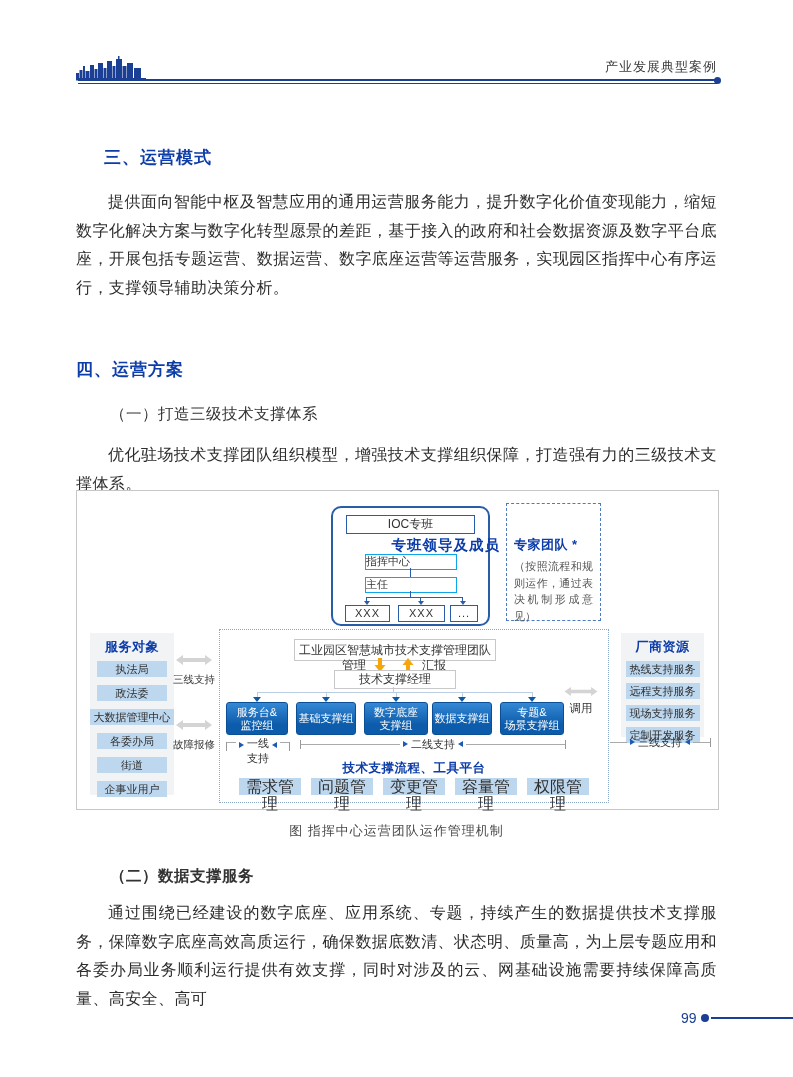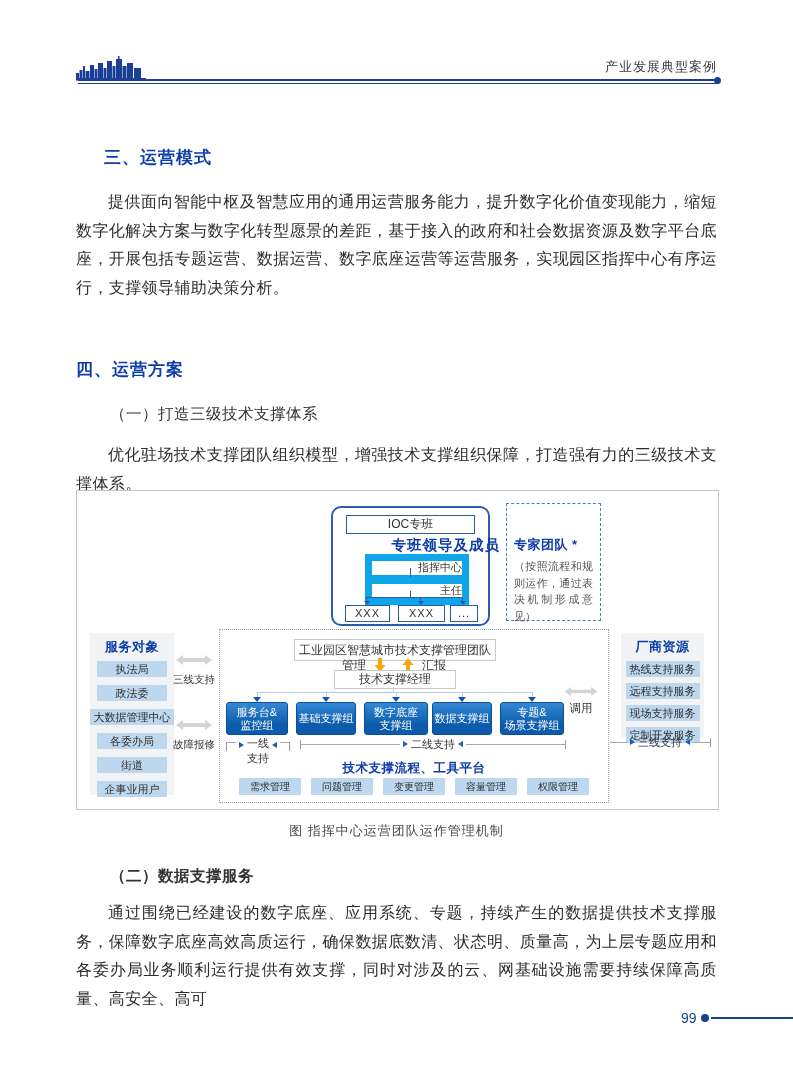--- a/index.html
+++ b/index.html
@@ -28,22 +28,22 @@
   
   .diagram{position:absolute;left:76px;top:490px;width:641px;height:318px;border:1px solid #c6c6c6;background:#fff;}
   .abs{position:absolute;}
   .pre{white-space:pre-line;}
 
   .ioc-panel{left:254px;top:15px;width:155px;height:116px;border:2px solid #2a5da8;border-radius:10px;background:#fff;}
   .ioc-tag{position:absolute;left:13px;top:7px;width:127px;height:17px;border:1px solid #2a5da8;
            font-size:12px;line-height:16px;text-align:center;color:#333;}
   .ioc-title{position:absolute;left:12px;top:28px;width:100%;text-align:right;
              font-size:14.5px;font-weight:bold;color:#0d3da8;letter-spacing:1px;}
-  .ioc-node{position:absolute;left:32px;width:90px;height:14px;border:7px solid #0ea5e9;
-            font-size:11px;line-height:13px;text-align:right;color:#333;background:#fff;}
+  .ioc-node{position:absolute;left:32px;width:90px;height:14px;border:1px solid #0ea5e9;
+            font-size:11px;line-height:13px;text-align:left;color:#333;background:#fff;}
   .ioc-line{position:absolute;background:#2a5da8;}
   .ioc-child{position:absolute;top:97px;height:15px;border:1px solid #2a5da8;
              font-size:11px;line-height:14px;text-align:center;color:#333;letter-spacing:1px;}
   .mini-tri{position:absolute;width:0;height:0;border-left:3px solid transparent;
             border-right:3px solid transparent;border-top:4px solid #2a5da8;}
 
   .expert-panel{left:429px;top:12px;width:95px;height:118px;border:1px dashed #4f79c0;
                 background:#fff;box-sizing:border-box;padding:32px 7px 0 7px;}
   .expert-title{font-size:13px;font-weight:bold;color:#0d3da8;letter-spacing:.5px;}
   .expert-note{margin-top:4px;font-size:11px;line-height:1.5;color:#555;text-align:justify;}
@@ -70,21 +70,21 @@
            font-size:12px;line-height:17px;text-align:center;color:#333;background:#fff;}
   .conn{position:absolute;background:#b9cde4;}
   .tri-down{position:absolute;width:0;height:0;border-left:4px solid transparent;
             border-right:4px solid transparent;border-top:5px solid #0f5aa8;}
   .grp{position:absolute;top:72px;height:33px;border-radius:3px;color:#fff;font-size:11px;
        line-height:13px;display:flex;align-items:center;justify-content:center;text-align:center;
        background:linear-gradient(180deg,#3488d4 0%,#0c5cab 70%);border:1px solid #0a4f95;box-sizing:border-box;}
   .platform-title{position:absolute;left:0;top:130px;width:100%;text-align:center;
                   font-size:12.5px;font-weight:bold;color:#0d3da8;letter-spacing:.5px;}
   .tools-row{position:absolute;left:0;top:148px;width:100%;display:flex;justify-content:center;gap:10px;}
-  .tool{width:62px;height:17px;background:#bdd7ee;font-size:10px;line-height:17px;text-align:center;color:#2f2f2f;}
+  .tool{width:62px;height:17px;background:#bdd7ee;font-size:16px;line-height:17px;text-align:center;color:#2f2f2f;}
 
   .tier{position:absolute;display:flex;align-items:center;font-size:11px;color:#333;}
   .tick{width:1px;height:9px;background:#999;flex:0 0 auto;}
   .tline{flex:1 1 auto;border-top:1px solid #aaa;}
   .tri-r{width:0;height:0;border-top:3.5px solid transparent;border-bottom:3.5px solid transparent;
          border-left:5px solid #1b5bb5;margin:0 3px;flex:0 0 auto;}
   .tri-l{width:0;height:0;border-top:3.5px solid transparent;border-bottom:3.5px solid transparent;
          border-right:5px solid #1b5bb5;margin:0 3px;flex:0 0 auto;}
   .tier1{left:6px;top:107px;width:64px;align-items:flex-start;}
   .tier1 .tick,.tier1 .tline,.tier1 .tri-r,.tier1 .tri-l{margin-top:5px;}

